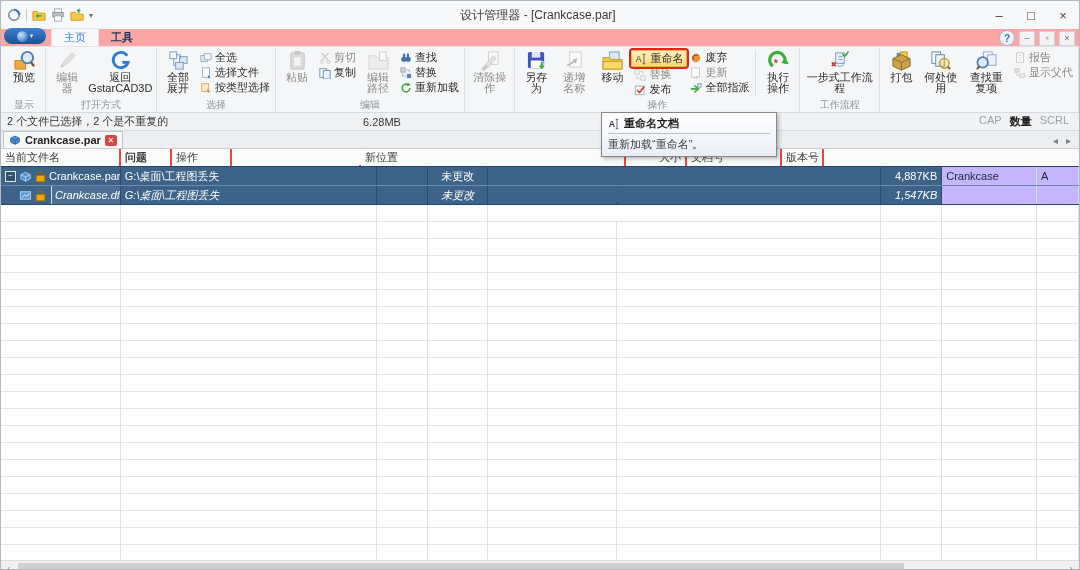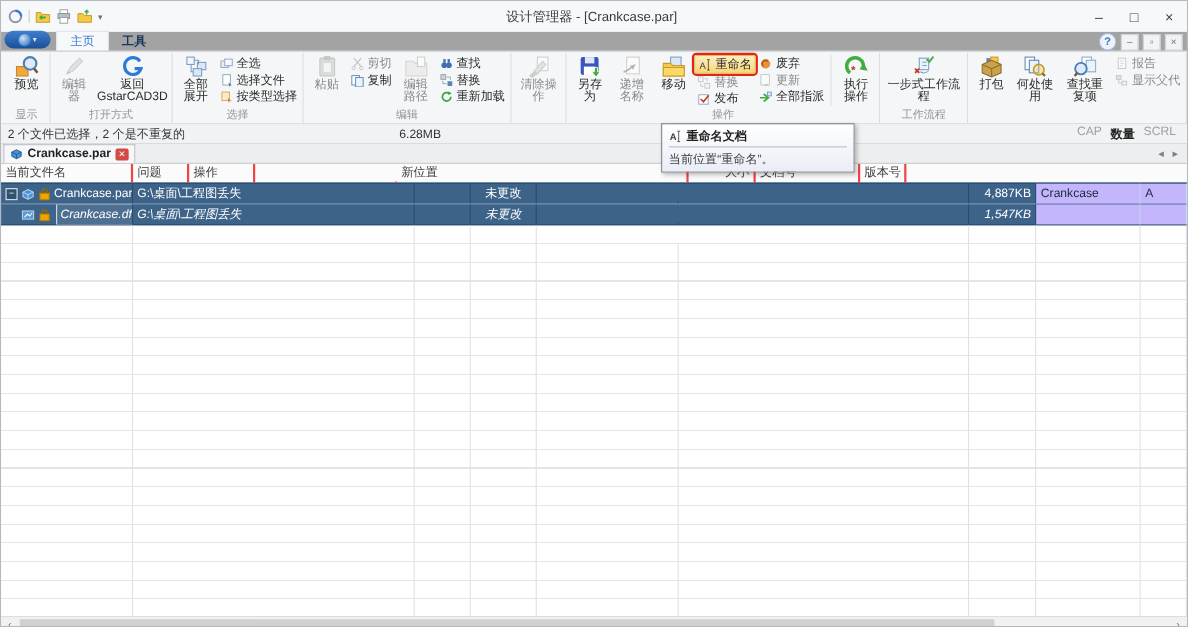--- a/index.html
+++ b/index.html
@@ -8,21 +8,21 @@
   
   .tb{height:28px;background:#f7f8f9;display:flex;align-items:center;position:relative;}
   .qat{display:flex;align-items:center;gap:5px;padding-left:6px;z-index:2;}
   .qat svg{width:14px;height:14px;}
   .qsep{width:1px;height:12px;background:#c9cdd1;}
   .qcaret{font-size:8px;color:#6a7077;}
   .title{position:absolute;left:0;right:4px;text-align:center;font-size:12px;color:#3a3a3a;}
   .wctl{margin-left:auto;display:flex;z-index:2;}
   .wctl span{width:32px;height:26px;display:flex;align-items:center;justify-content:center;font-size:13px;color:#444;}
   
-  .tabrow{height:17px;background:#a3a3a3;display:flex;align-items:flex-end;position:relative;border-bottom:1px solid #e2e5e8;}
+  .tabrow{height:17px;background:#fca5a5;display:flex;align-items:flex-end;position:relative;border-bottom:1px solid #e2e5e8;}
   .appbtn{position:absolute;left:3px;top:-1px;width:42px;height:16px;border-radius:8px;
     background:linear-gradient(#3e7fd0,#1c4f97);display:flex;align-items:center;justify-content:center;gap:2px;color:#fff;}
   .appbtn .alogo{width:11px;height:11px;border-radius:50%;background:radial-gradient(circle at 35% 35%,#cfe2f7,#5b93d6 60%,#24568f);}
   .appbtn .acaret{font-size:7px;color:#dce8f7;}
   .rtab{padding:1px 12px;font-size:11px;}
   .rtab.sel{color:#3a7ad6;background:#f7f8f9;border:1px solid #dfe3e7;border-bottom:none;margin-left:50px;}
   .rtab.t2{color:#17365d;font-weight:bold;}
   .trr{margin-left:auto;display:flex;align-items:center;gap:4px;padding-right:4px;}
   .helpico{width:14px;height:14px;border-radius:50%;background:#eef3fa;color:#3a6fc0;font-weight:bold;
     font-size:10px;display:flex;align-items:center;justify-content:center;border:1px solid #9db8dd;}
@@ -59,21 +59,21 @@
   .dclose{width:12px;height:11px;background:#d24a43;border-radius:2px;color:#fff;font-size:8px;line-height:11px;text-align:center;}
   .tarrows{margin-left:auto;display:flex;gap:8px;padding:0 8px 2px 0;color:#7a8086;font-size:10px;}
   
   .thead{height:17px;display:flex;background:#fbfbfc;color:#3c3c3c;}
   .thead .cell{border-right:2px solid #ef4444;line-height:17px;padding:0 4px;box-sizing:border-box;overflow:hidden;white-space:nowrap;}
   .trow{height:18px;display:flex;background:#3d6389;color:#fff;}
   .trow .cell{border-right:1px solid rgba(15,35,55,.35);line-height:18px;padding:0 4px;box-sizing:border-box;
     overflow:hidden;white-space:nowrap;display:flex;align-items:center;}
   .trow.r1{border-top:1px solid #24466b;}
   .trow.r2{border-top:1px solid #6b8cab;border-bottom:1px solid #24466b;}
-  .c0{width:120px;}.c1{width:257px;}.c2{width:51px;}.c3{width:60px;}.c4{width:129px;margin-top:16px;}
+  .c0{width:120px;}.c1{width:257px;}.c2{width:51px;font-weight:bold;}.c3{width:60px;}.c4{width:129px;margin-top:16px;}
   .c5{width:265px;}.c6{width:61px;}.c7{width:95px;}.c8{width:42px;}
   .num{justify-content:flex-end;text-align:right;}
   .ctr{justify-content:center;text-align:center;}
   .hnum{text-align:right;}
   .lite{background:#c4b5fd;color:#17293b;border-right:1px solid #c9e2f5 !important;}
   .pend .pi{font-style:italic;}
   .expander{width:9px;height:9px;border:1px solid #dfe7ef;background:#31536f;color:#fff;font-size:8px;line-height:7px;
     text-align:center;margin-right:3px;flex:0 0 auto;}
   .indent{width:14px;flex:0 0 auto;}
   .rowico{width:13px;height:13px;margin-right:2px;flex:0 0 auto;}
@@ -550,16 +550,16 @@
 
   <div class="tooltip">
     <div class="ttl">
       <svg viewBox="0 0 14 14">
           <text x="1" y="11" font-size="10" fill="#3c3c3c" font-family="Liberation Sans">A</text>
           <line x1="10.5" y1="1.5" x2="10.5" y2="12.5" stroke="#555"></line>
           <path d="M9 1.5 h3 M9 12.5 h3" stroke="#555"></path>
         </svg>
       <span>重命名文档</span>
     </div>
-    <div class="tdesc">当前位置“重命名”。</div>
+    <div class="tdesc">重新加载“重命名”。</div>
   </div>
 
 </div>
 
 </body></html>

